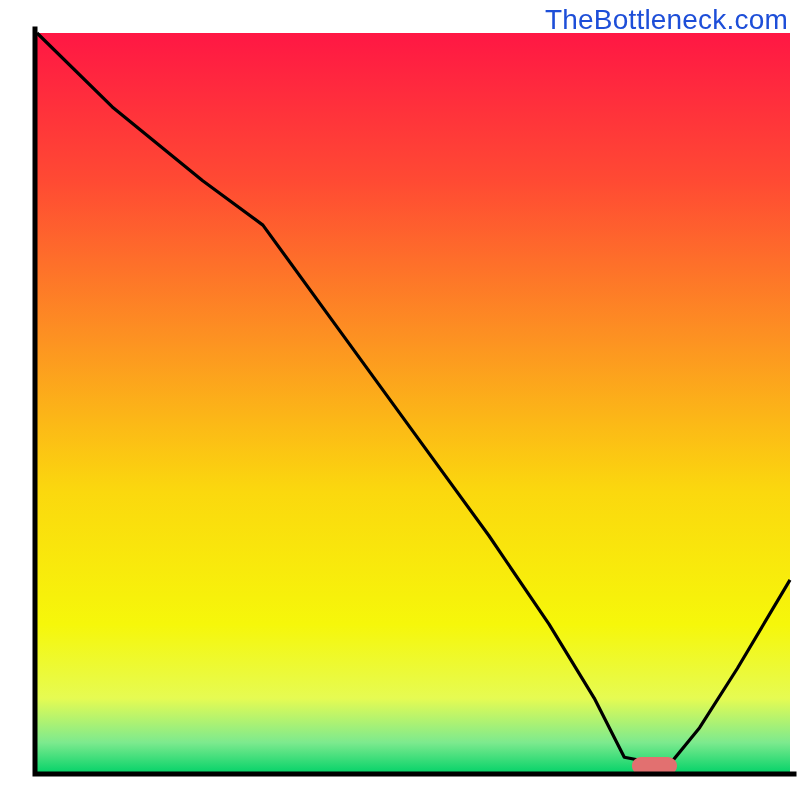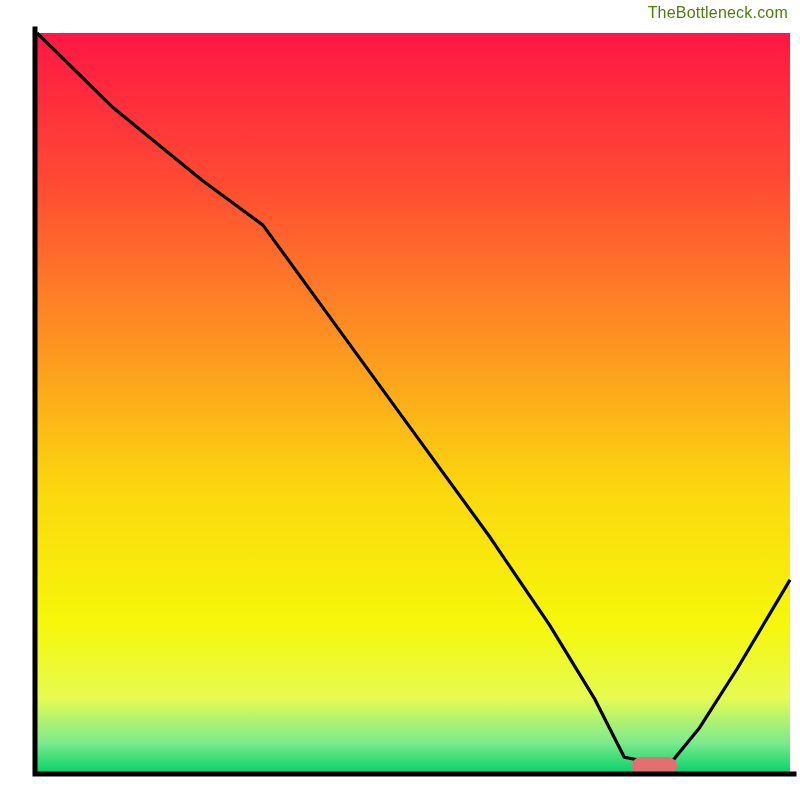--- a/index.html
+++ b/index.html
@@ -8,23 +8,23 @@
     height: 800px;
     background: #fff;
     position: relative;
     font-family: Arial, Helvetica, sans-serif;
     overflow: hidden;
   }
   .watermark {
     position: absolute;
     top: 4px;
     right: 12px;
-    font-size: 16px;
+    font-size: 28px;
     font-weight: 500;
-    color: #4d7c0f;
+    color: #1d4ed8;
     letter-spacing: 0.2px;
     text-align: center;
   }
   .chart {
     position: absolute;
     left: 0;
     top: 0;
     width: 800px;
     height: 800px;
   }

